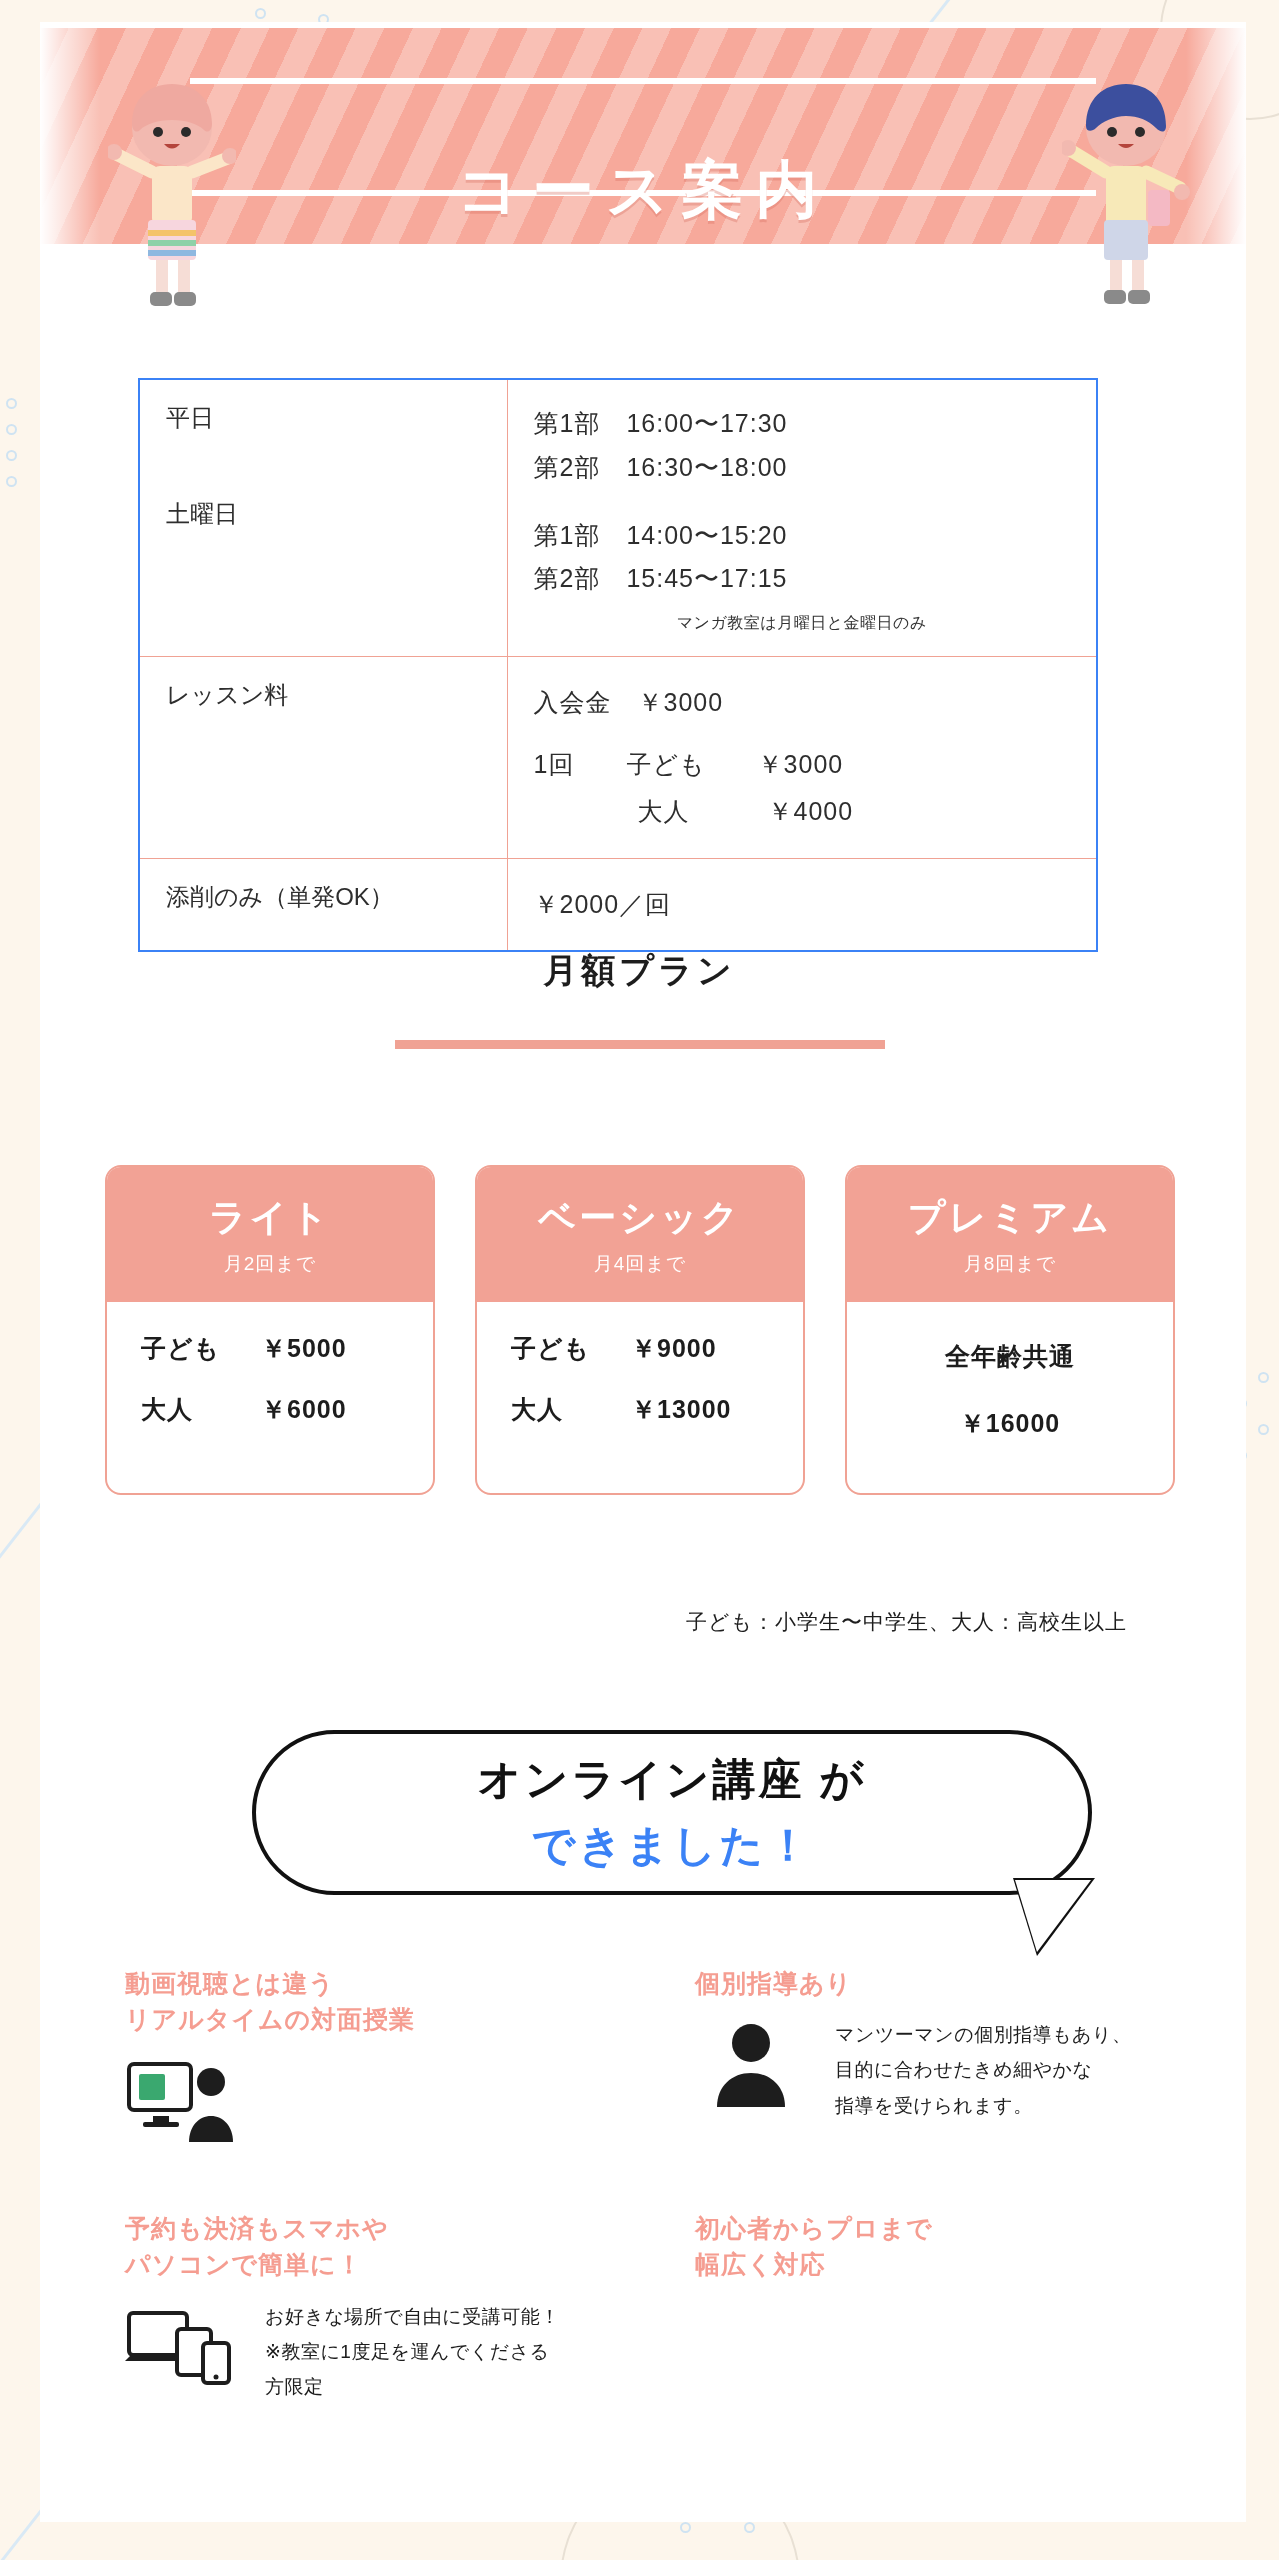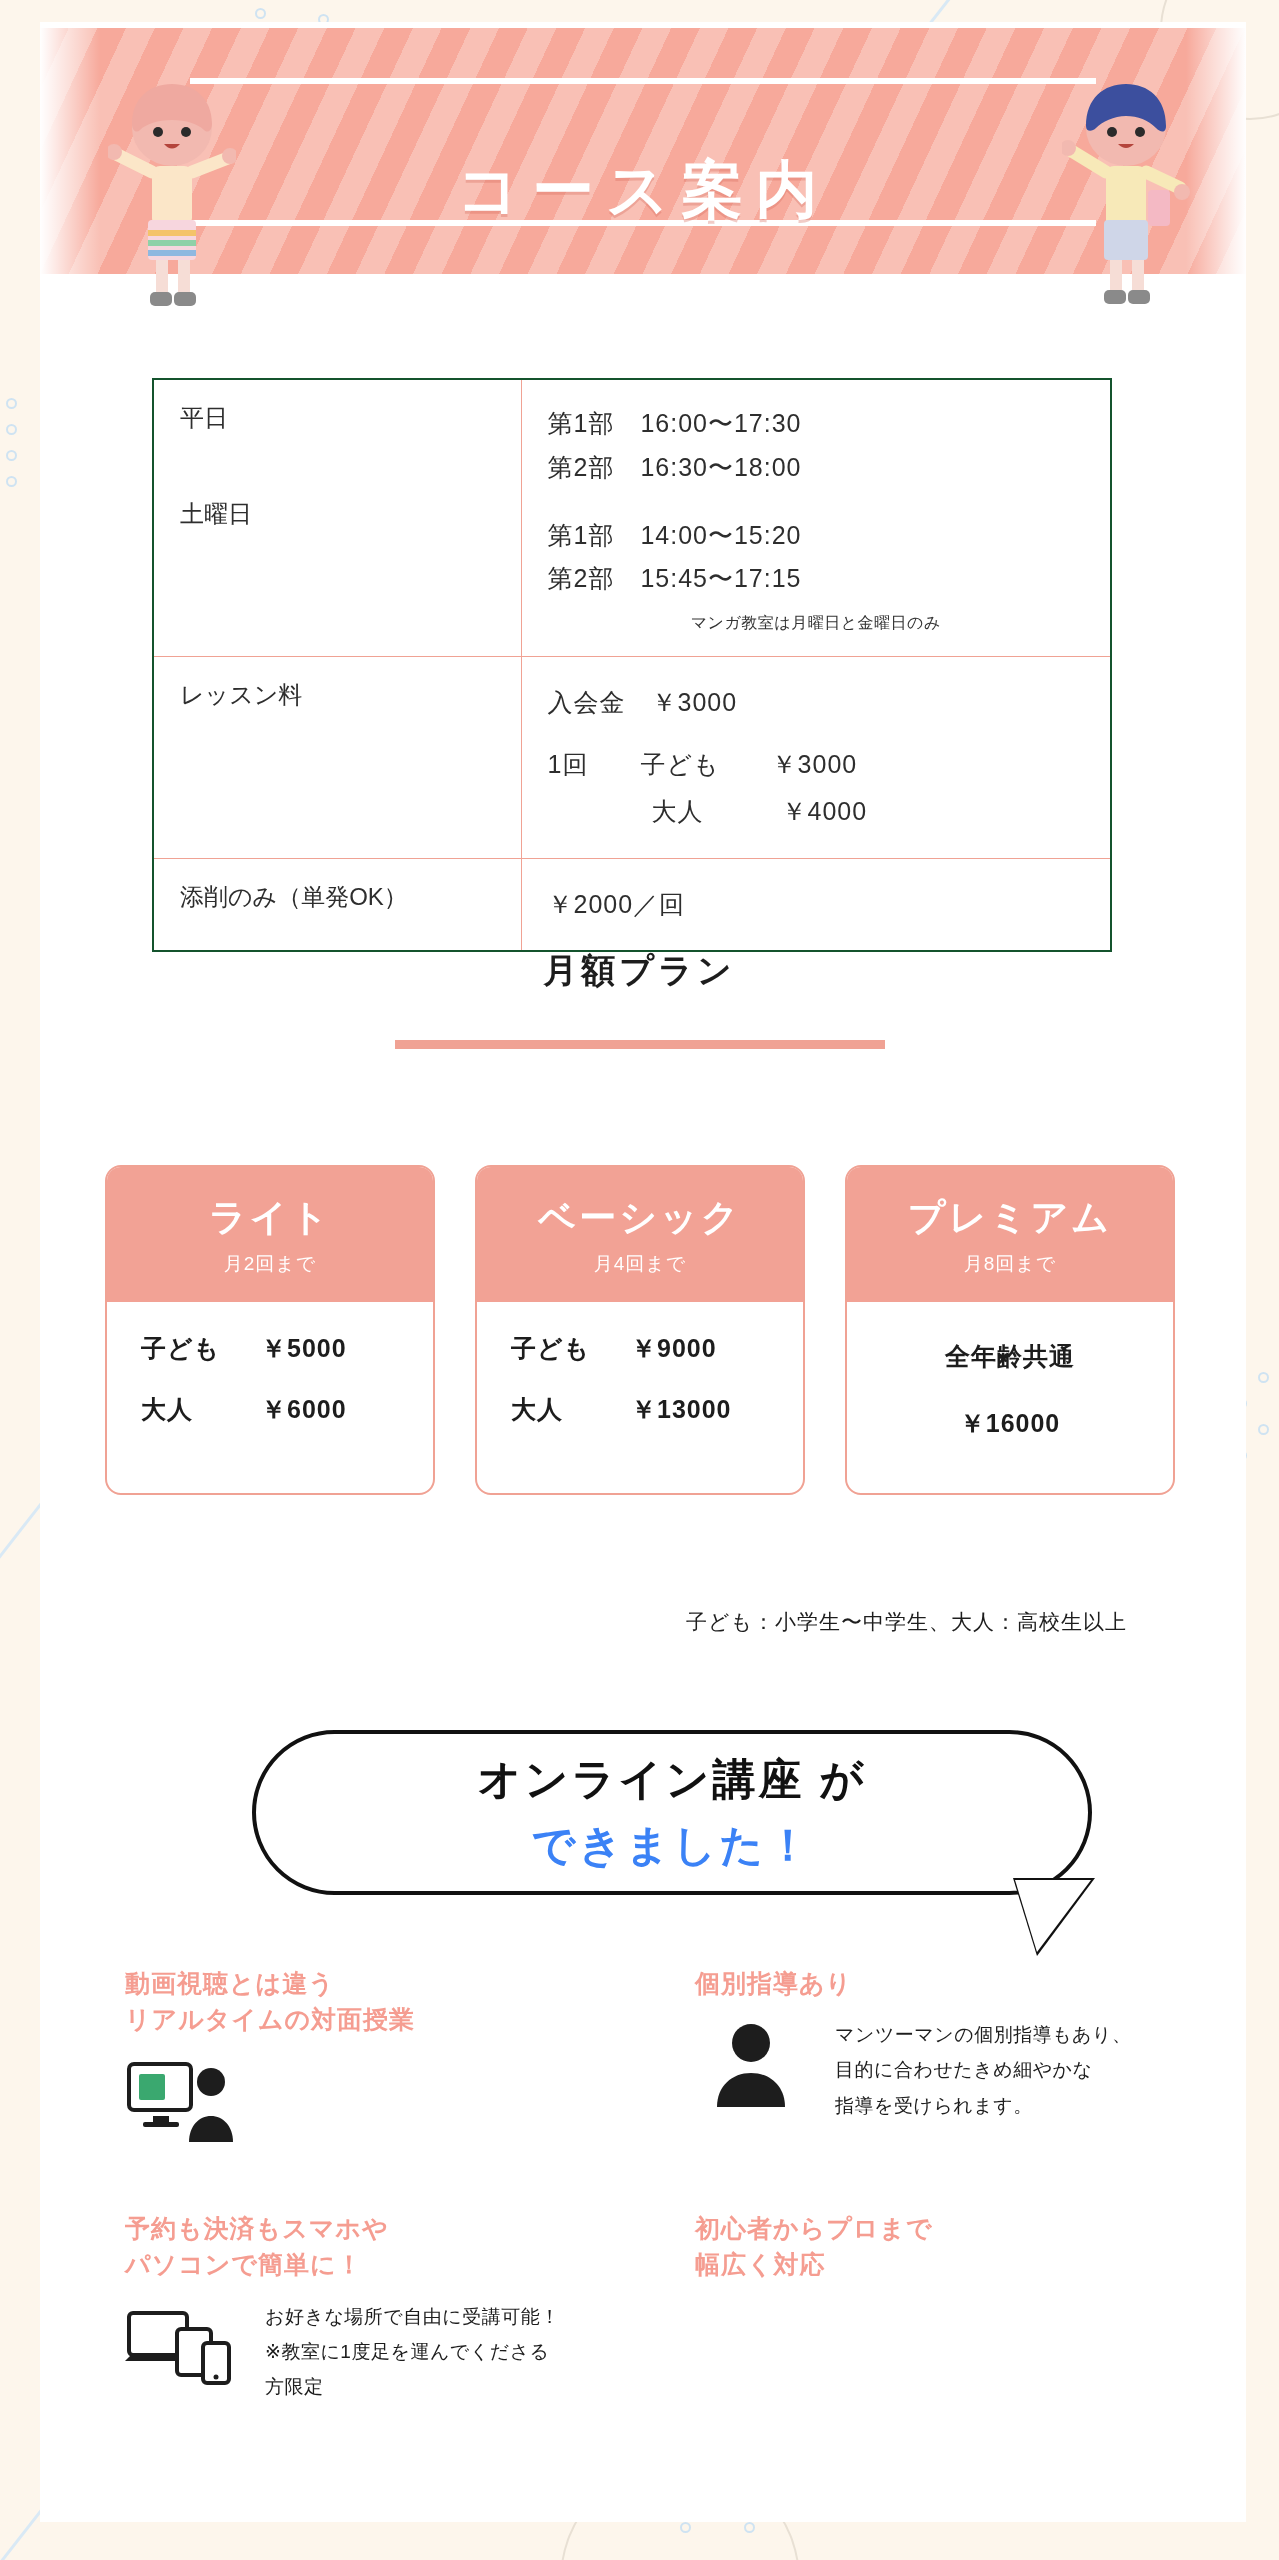--- a/index.html
+++ b/index.html
@@ -23,21 +23,21 @@
     position: absolute;
     left: 40px; top: 22px;
     width: 1206px; height: 2500px;
     background: #ffffff;
     box-shadow: 0 0 0 0 rgba(0,0,0,0);
   }
 
   
   .banner {
     position: absolute; left: 40px; top: 28px;
-    width: 1206px; height: 246px;
+    width: 1206px; height: 216px;
     background:
       repeating-linear-gradient(115deg,
         #f7a99b 0px, #f7a99b 26px,
         #f9c0b5 26px, #f9c0b5 52px);
     overflow: hidden;
   }
   .banner .bar-top, .banner .bar-bot {
     position: absolute; left: 150px; right: 150px; height: 6px; background: #ffffff;
   }
   .banner .bar-top { top: 50px; }
@@ -57,23 +57,23 @@
   .banner-fade-l { left: 0; background: linear-gradient(to right, #ffffff, rgba(255,255,255,0)); }
   .banner-fade-r { right: 0; background: linear-gradient(to left, #ffffff, rgba(255,255,255,0)); }
 
   
   .char { position: absolute; bottom: 6px; width: 128px; height: 236px; }
   .char.left { left: 68px; }
   .char.right { right: 60px; }
 
   
   .info-table {
-    position: absolute; left: 152px; top: 378px;
+    position: absolute; left: 138px; top: 378px;
     width: 960px;
-    border: 2px solid #14532d;
+    border: 2px solid #3b82f6;
     border-collapse: collapse;
   }
   .info-table td {
     border: 1px solid #f0a294;
     padding: 22px 26px;
     vertical-align: top;
     font-size: 24px;
     color: #2e2e2e;
   }
   .info-table td.label { width: 368px; }

